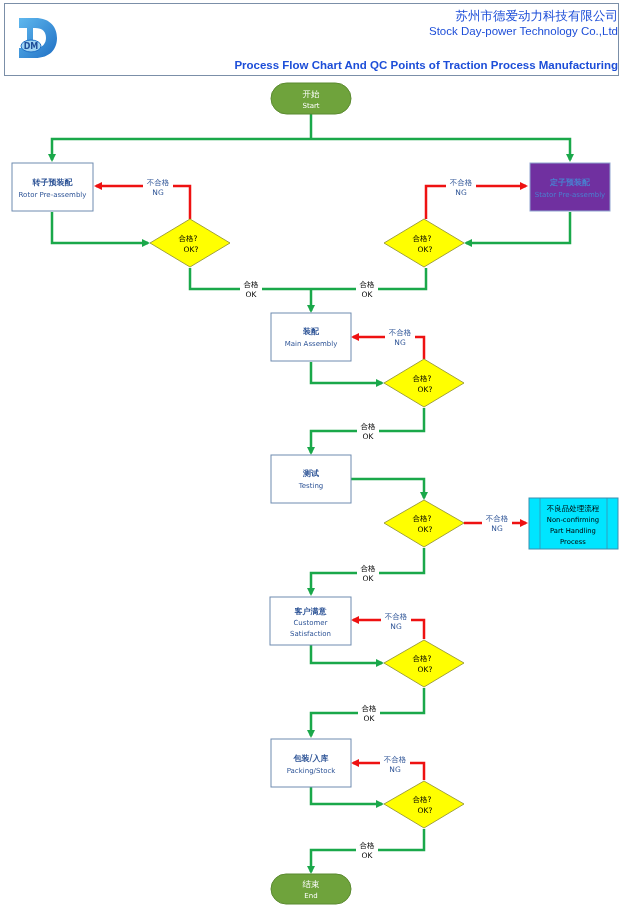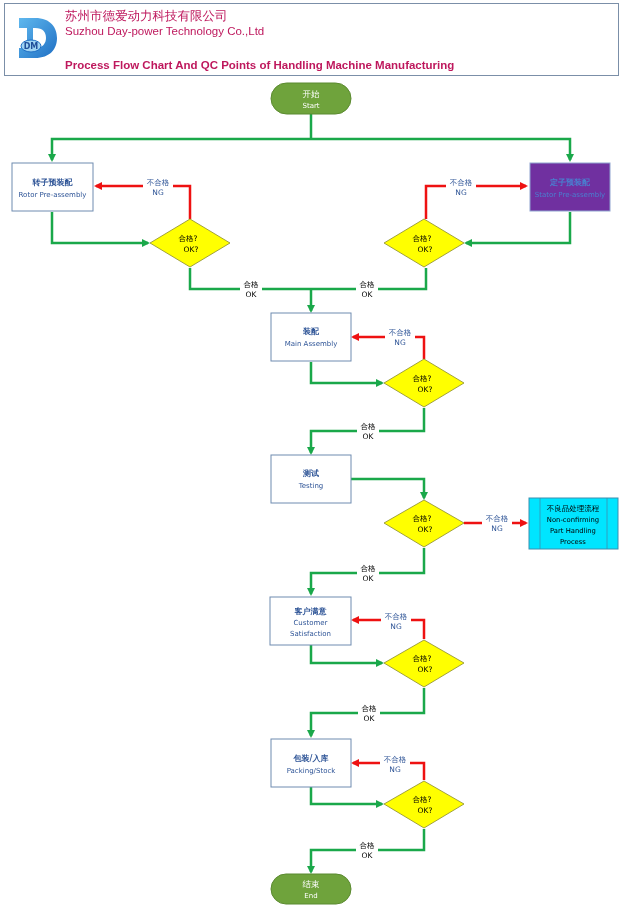--- a/index.html
+++ b/index.html
@@ -1,19 +1,19 @@
 <!DOCTYPE html>
 <html><head>
 <meta charset="utf-8">
 <style>
   html, body { margin:0; padding:0; background:#ffffff; }
   body { width:624px; height:914px; position:relative; overflow:hidden; font-family:"DejaVu Sans", sans-serif; }
   .header { position:absolute; left:4px; top:3px; width:615px; height:73px; border:1px solid #7b8fa8; background:#fff; box-sizing:border-box; }
   .logo { position:absolute; left:10px; top:12px; width:44px; height:44px; }
-  .h-line { position:absolute; left:60px; right:0; text-align:left; color:#be185d; white-space:nowrap; }
+  .h-line { position:absolute; left:60px; right:0; text-align:right; color:#1d4ed8; white-space:nowrap; }
   .h1 { top:4px; font-size:12.5px; }
   .h2 { top:21px; font-size:11.5px; font-family:"Liberation Sans", sans-serif; }
   .h3 { top:36px; font-size:13px; font-weight:bold; }
   .h4 { top:55px; font-size:11.5px; font-weight:bold; font-family:"Liberation Sans", sans-serif; }
   svg#flow { position:absolute; left:0; top:0; }
   svg text { font-family:"DejaVu Sans", sans-serif; }
 </style>
 </head>
 <body>
 
@@ -23,22 +23,22 @@
       <linearGradient id="lg" x1="0" y1="0" x2="1" y2="1">
         <stop offset="0" stop-color="#5fb8ee"></stop>
         <stop offset="1" stop-color="#1f6fc4"></stop>
       </linearGradient>
     </defs>
     <path d="M4 2 H20 C36 2 42 12 42 22 C42 33 35 42 20 42 H4 V32 H12 V12 H4 Z M18 12 V32 H20 C28 32 31 27 31 22 C31 16 28 12 20 12 Z" fill="url(#lg)"></path>
     <ellipse cx="16" cy="30" rx="10" ry="6" fill="#9fd3f3" stroke="#1f6fc4" stroke-width="1"></ellipse>
     <text x="16" y="33" font-size="8" text-anchor="middle" fill="#1f4e99" font-weight="bold">DM</text>
   </svg>
   <div class="h-line h1">苏州市德爱动力科技有限公司</div>
-  <div class="h-line h2">Suzhou Day-power Technology Co.,Ltd</div>
-  <div class="h-line h4">Process Flow Chart And QC Points of Handling Machine Manufacturing</div>
+  <div class="h-line h2">Stock Day-power Technology Co.,Ltd</div>
+  <div class="h-line h4">Process Flow Chart And QC Points of Traction Process Manufacturing</div>
 </div>
 
 <svg id="flow" width="624" height="914">
   <defs>
     <marker id="ag" markerWidth="8" markerHeight="8" refX="6" refY="4" orient="auto" markerUnits="userSpaceOnUse">
       <path d="M0,0 L8,4 L0,8 Z" fill="#1aa84a"></path>
     </marker>
     <marker id="ar" markerWidth="8" markerHeight="8" refX="6" refY="4" orient="auto" markerUnits="userSpaceOnUse">
       <path d="M0,0 L8,4 L0,8 Z" fill="#ee1111"></path>
     </marker>

